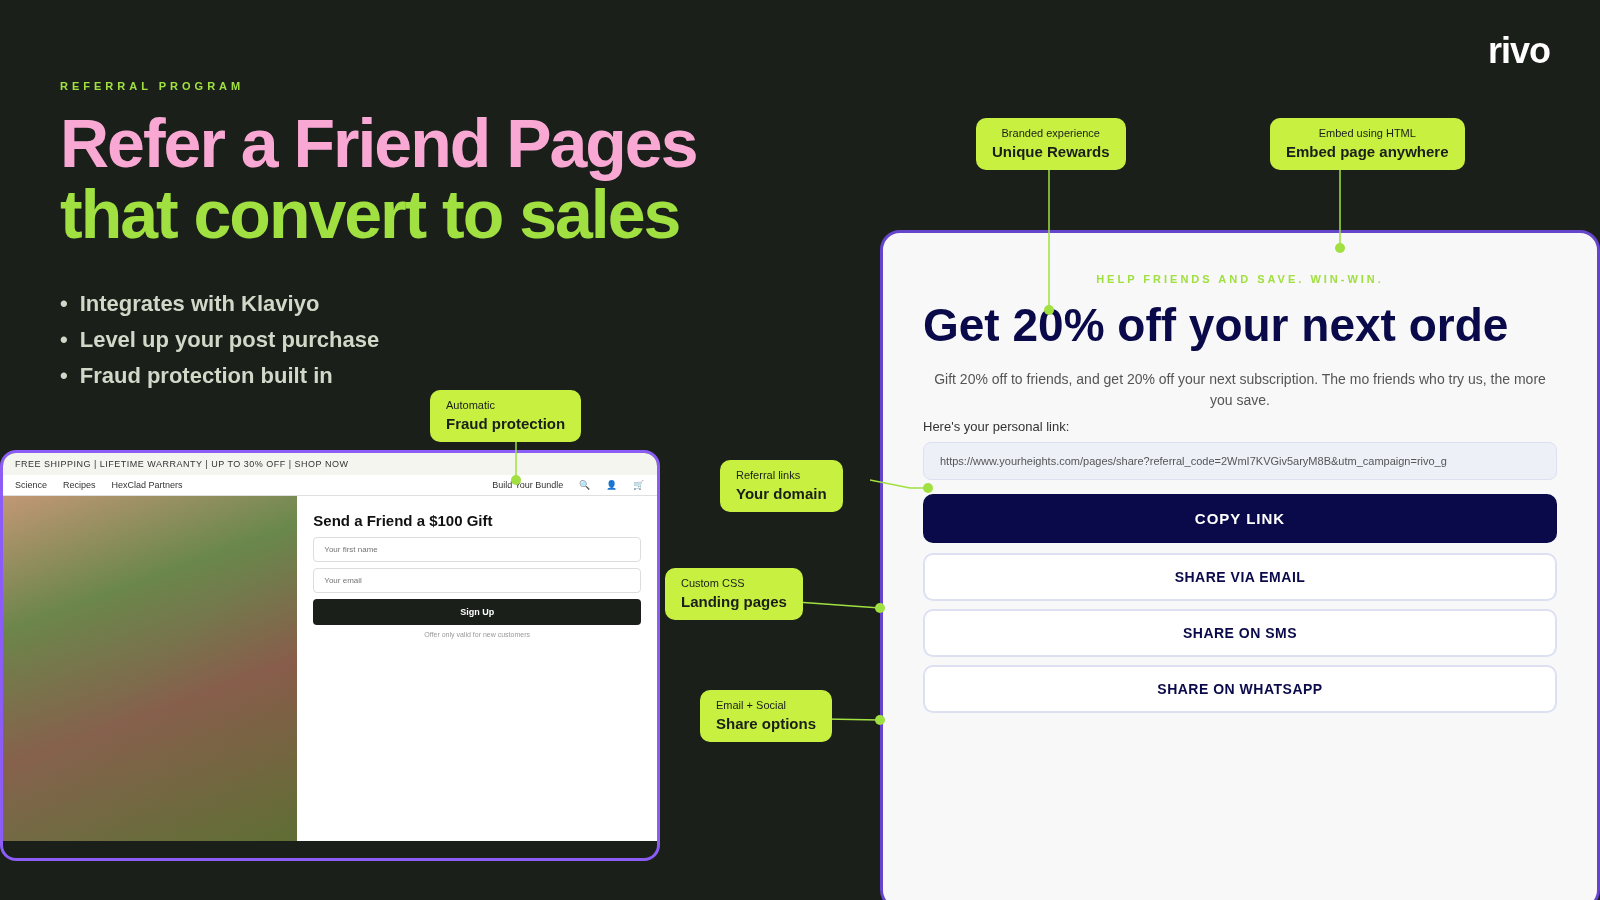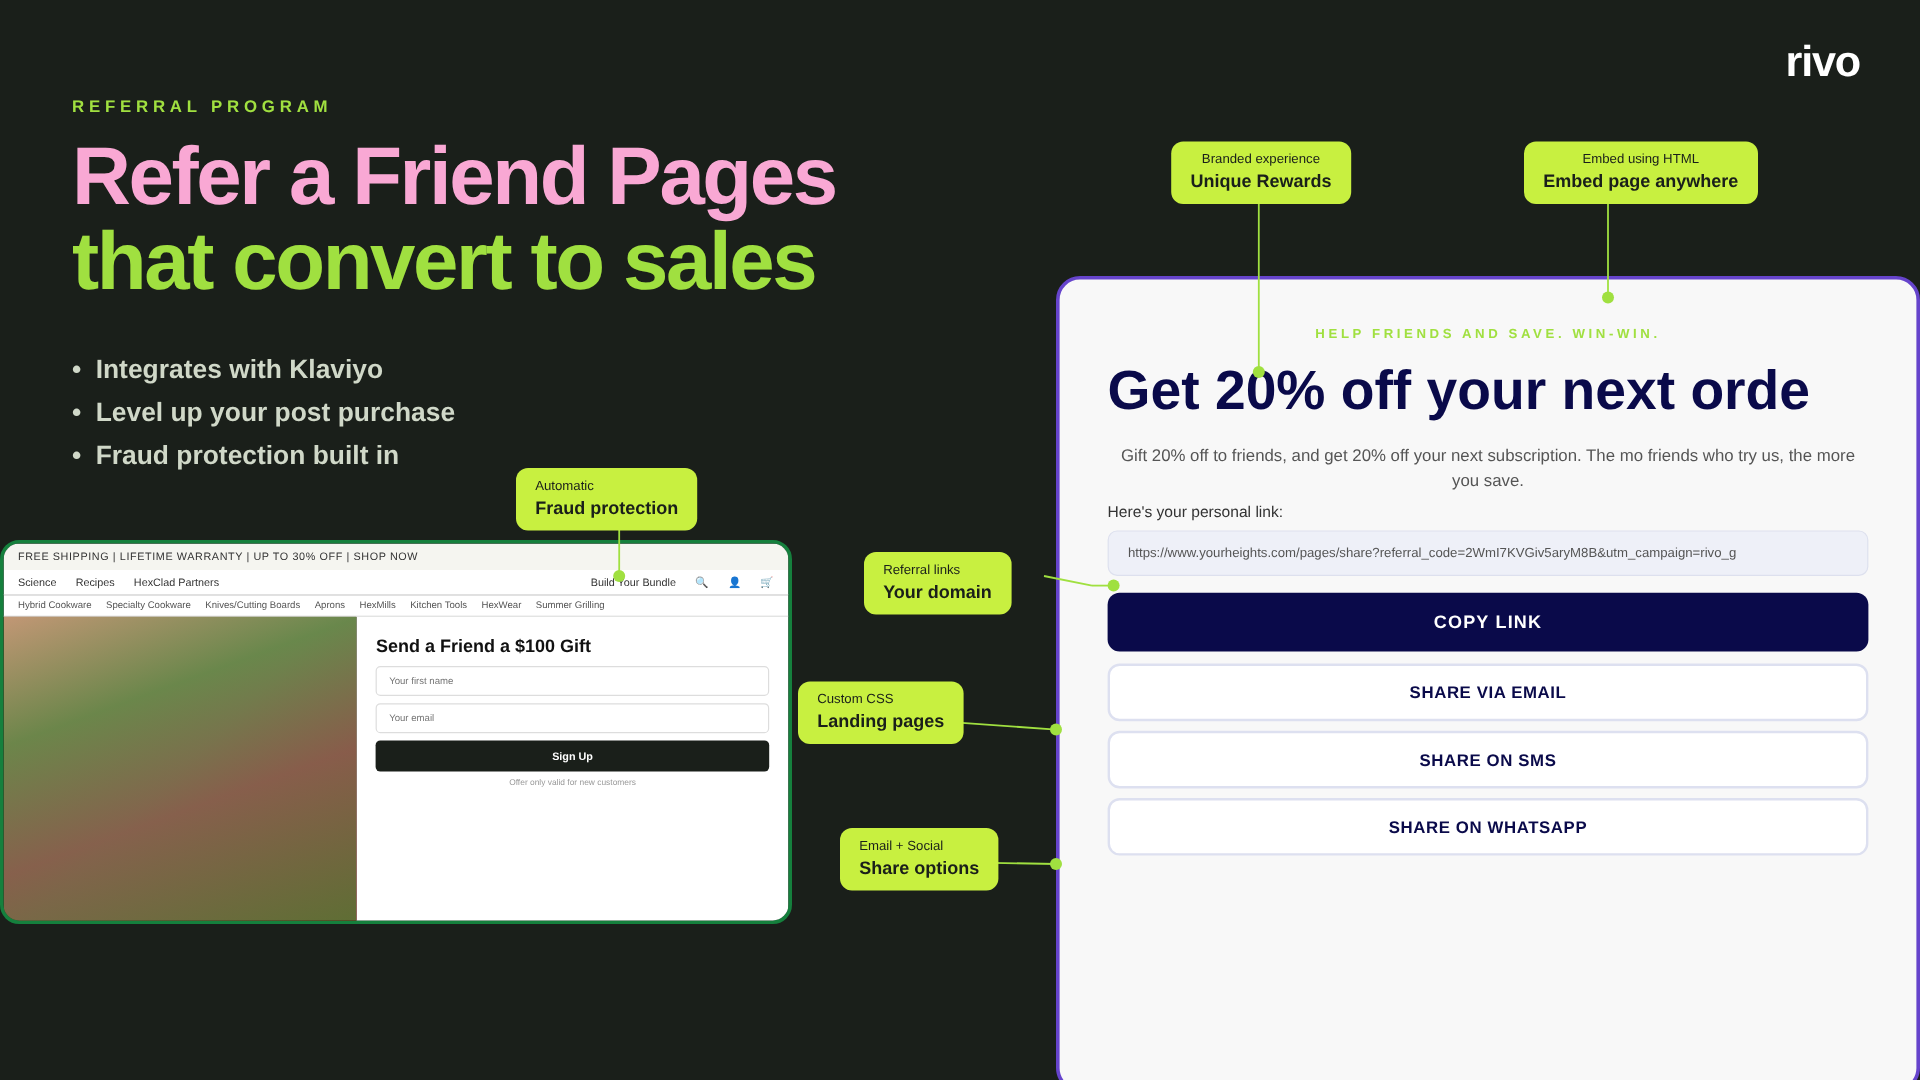--- a/index.html
+++ b/index.html
@@ -26,21 +26,21 @@
     
     .left-content {
       position: absolute;
       top: 80px;
       left: 60px;
       width: 650px;
     }
 
     .referral-label {
       color: #a0e040;
-      font-size: 14px;
+      font-size: 11px;
       font-weight: 600;
       letter-spacing: 4px;
       text-transform: uppercase;
       margin-bottom: 16px;
     }
 
     .headline-white {
       color: #f9a8d4;
       font-size: 68px;
       font-weight: 800;
@@ -131,24 +131,24 @@
       top: 690px;
       left: 700px;
     }
 
     
     .browser-mock {
       position: absolute;
       top: 450px;
       left: 0;
       width: 660px;
-      height: 320px;
+      height: 411px;
       background: #1a1f1a;
       border-radius: 16px;
-      border: 3px solid #15803d;
+      border: 3px solid #8b5cf6;
       overflow: hidden;
       z-index: 3;
     }
 
     .browser-topbar {
       background: #f5f5f0;
       padding: 6px 12px;
       font-size: 9px;
       color: #333;
       letter-spacing: 0.5px;
@@ -428,30 +428,20 @@
 <div class="browser-mock">
   <div class="browser-topbar">FREE SHIPPING | LIFETIME WARRANTY | UP TO 30% OFF | SHOP NOW</div>
   <div class="browser-nav">
     <span>Science</span>
     <span>Recipes</span>
     <span>HexClad Partners</span>
     <span style="margin-left:auto;">Build Your Bundle</span>
     <span>🔍</span>
     <span>👤</span>
     <span>🛒</span>
-  </div>
-  <div class="browser-subnav">
-    <span>Hybrid Cookware</span>
-    <span>Specialty Cookware</span>
-    <span>Knives/Cutting Boards</span>
-    <span>Aprons</span>
-    <span>HexMills</span>
-    <span>Kitchen Tools</span>
-    <span>HexWear</span>
-    <span>Summer Grilling</span>
   </div>
   <div class="browser-content">
     <div class="browser-image">
       <div class="browser-image-overlay"></div>
     </div>
     <div class="browser-form">
       <h3>Send a Friend a $100 Gift</h3>
       <input class="browser-input" type="text" placeholder="Your first name" style="">
       <input class="browser-input" type="email" placeholder="Your email" style="">
       <button class="browser-btn">Sign Up</button>

